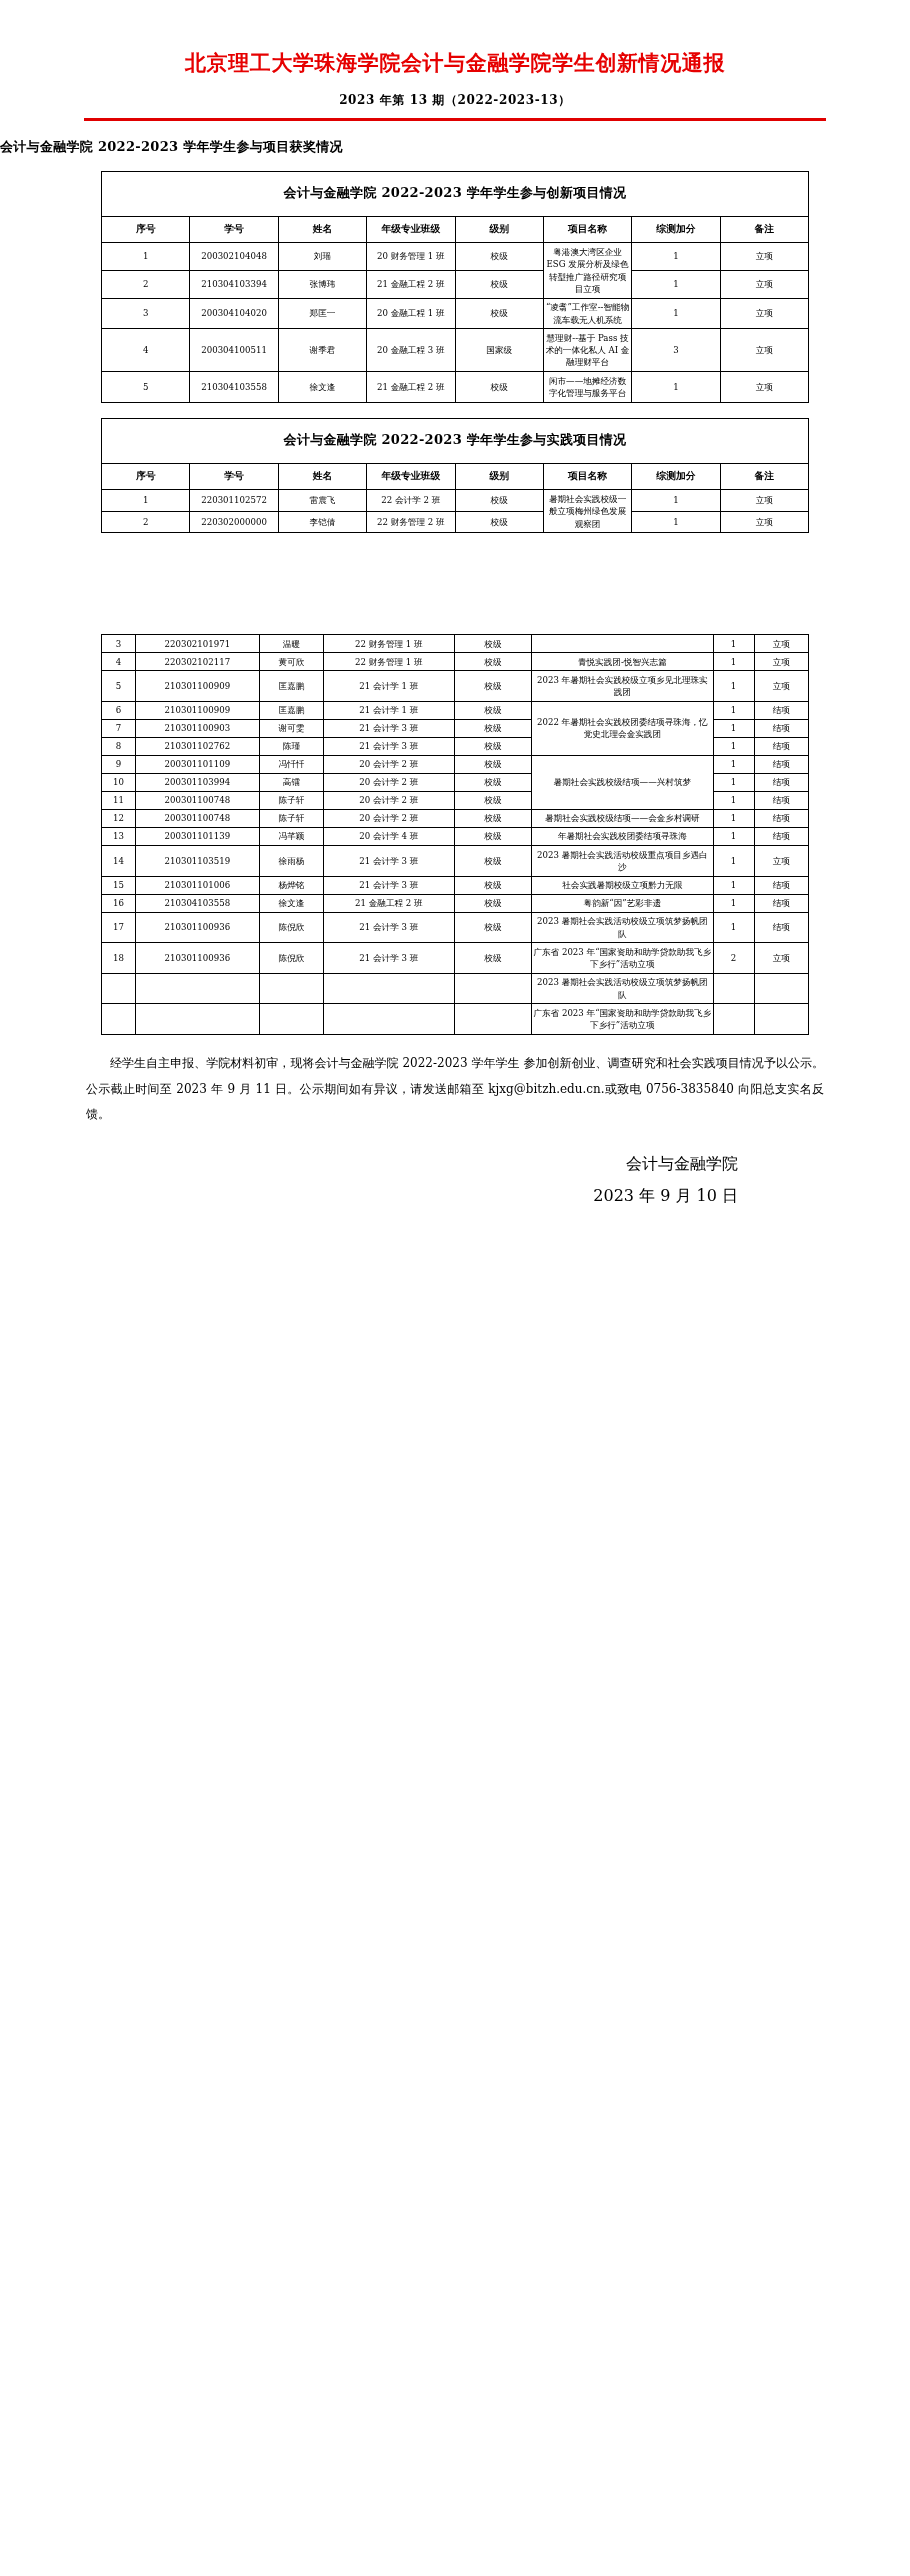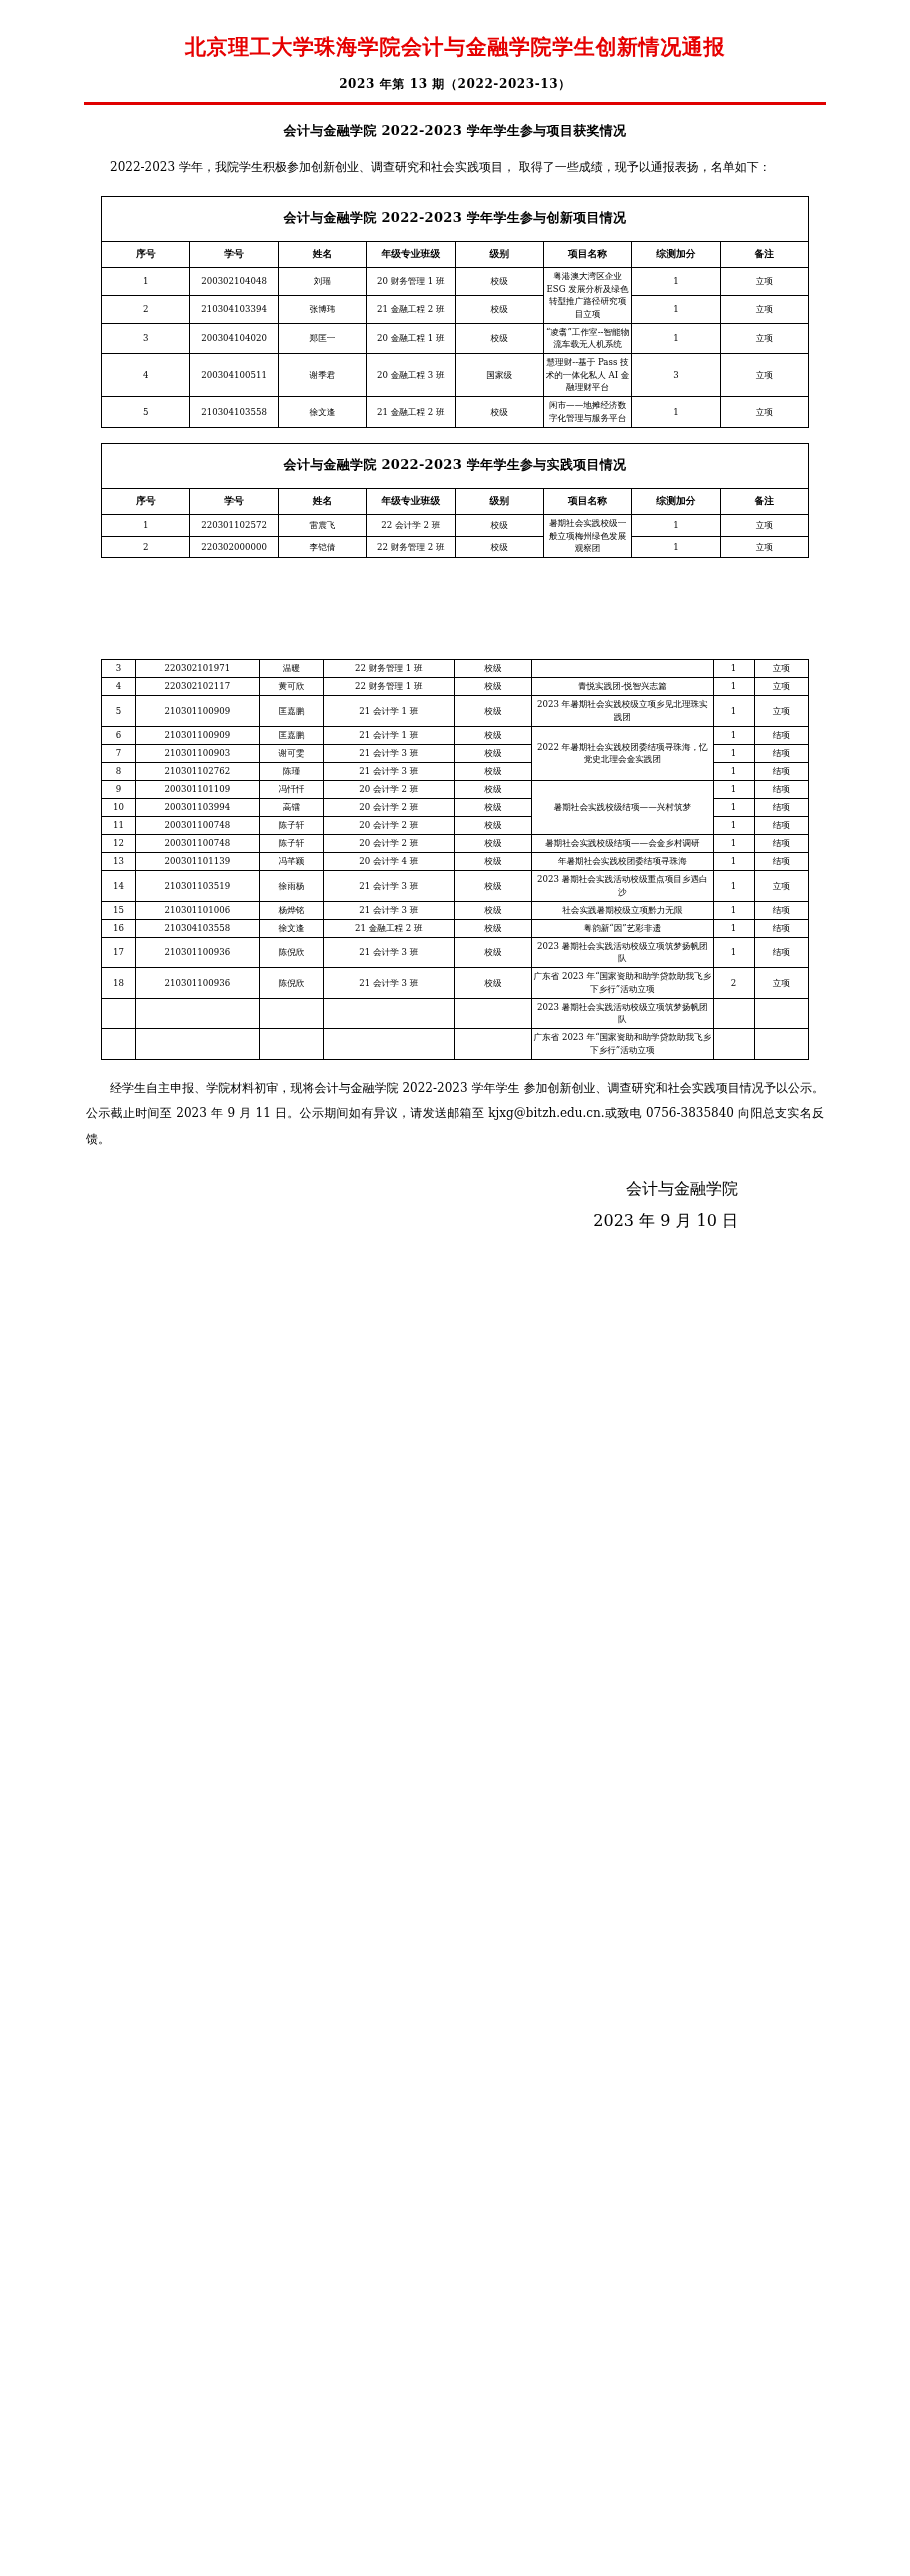--- a/index.html
+++ b/index.html
@@ -5,21 +5,21 @@
   html,body{margin:0;padding:0;background:#ffffff;}
   body{
     font-family:"DejaVu Serif","Liberation Serif",serif;
     color:#000;
     width:910px;
   }
   .page{
     width:910px;
     margin:0 auto;
     position:relative;
-    padding-top:0;
+    padding-top:16px;
   }
   .masthead{
     text-align:center;
     padding-top:34px;
   }
   .masthead-title{
     color:#e60000;
     font-weight:bold;
     font-size:21px;
     letter-spacing:0.6px;
@@ -32,21 +32,21 @@
     font-size:12px;
     margin-top:16px;
     letter-spacing:0.6px;
   }
   .red-rule{
     height:2.3px;
     background:#e00000;
     margin:9.2px 84px 0 84px;
   }
   .section-heading{
-    text-align:center;
+    text-align:left;
     font-weight:bold;
     font-size:13px;
     margin-top:17px;
     letter-spacing:0.3px;
   }
   .intro{
     font-size:12px;
     line-height:2.15;
     margin:15px 86px 0 86px;
     text-align:justify;
@@ -117,24 +117,20 @@
 <div class="page">
 
   <div class="masthead">
     <div class="masthead-title">北京理工大学珠海学院会计与金融学院学生创新情况通报</div>
     <div class="issue-line">2023 年第 13 期（2022-2023-13）</div>
   </div>
   <div class="red-rule"></div>
 
   <div class="section-heading">会计与金融学院 2022-2023 学年学生参与项目获奖情况</div>
 
-  <div class="intro">
-    <span>2022-2023 学年，我院学生积极参加创新创业、调查研究和社会实践项目，</span>
-    <span>取得了一些成绩，现予以通报表扬，名单如下：</span>
-  </div>
 
   <table class="grid">
     <tbody>
       <tr>
         <td class="tbl-title" colspan="8">会计与金融学院 2022-2023 学年学生参与创新项目情况</td>
       </tr>
       <tr>
         <th class="col-seq narrow-head">序号</th>
         <th class="col-sid">学号</th>
         <th class="col-name">姓名</th>

